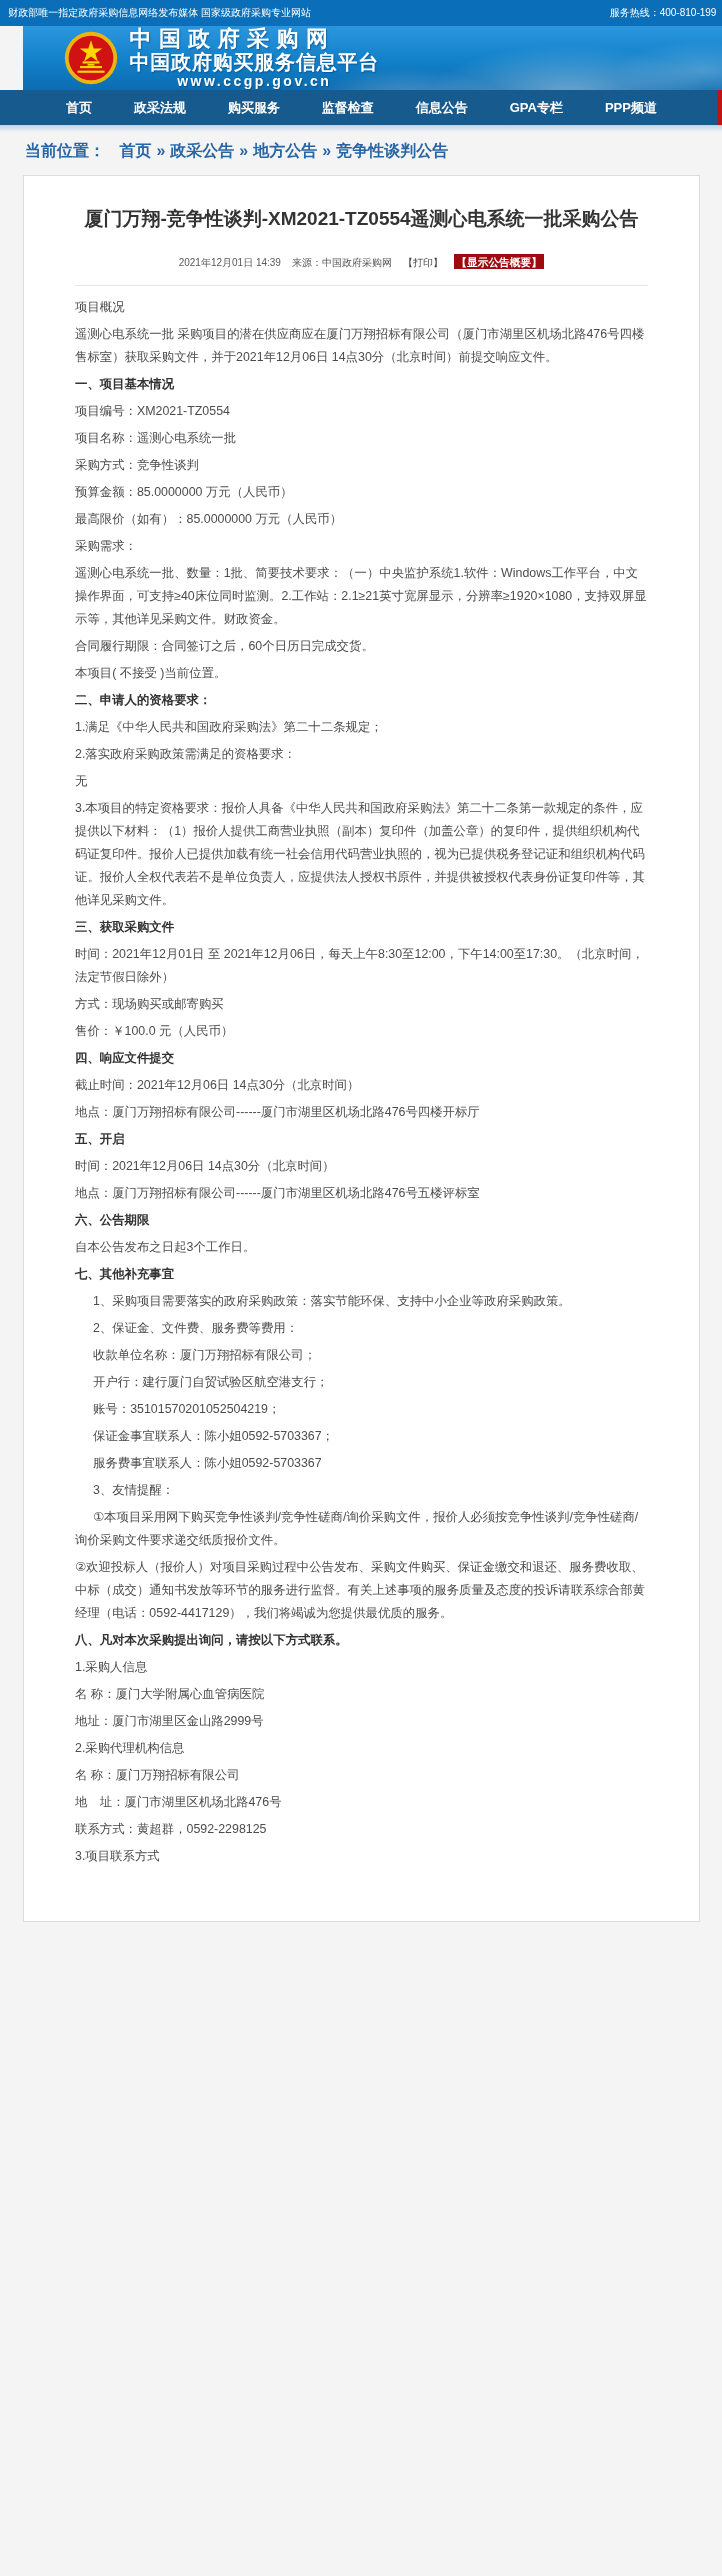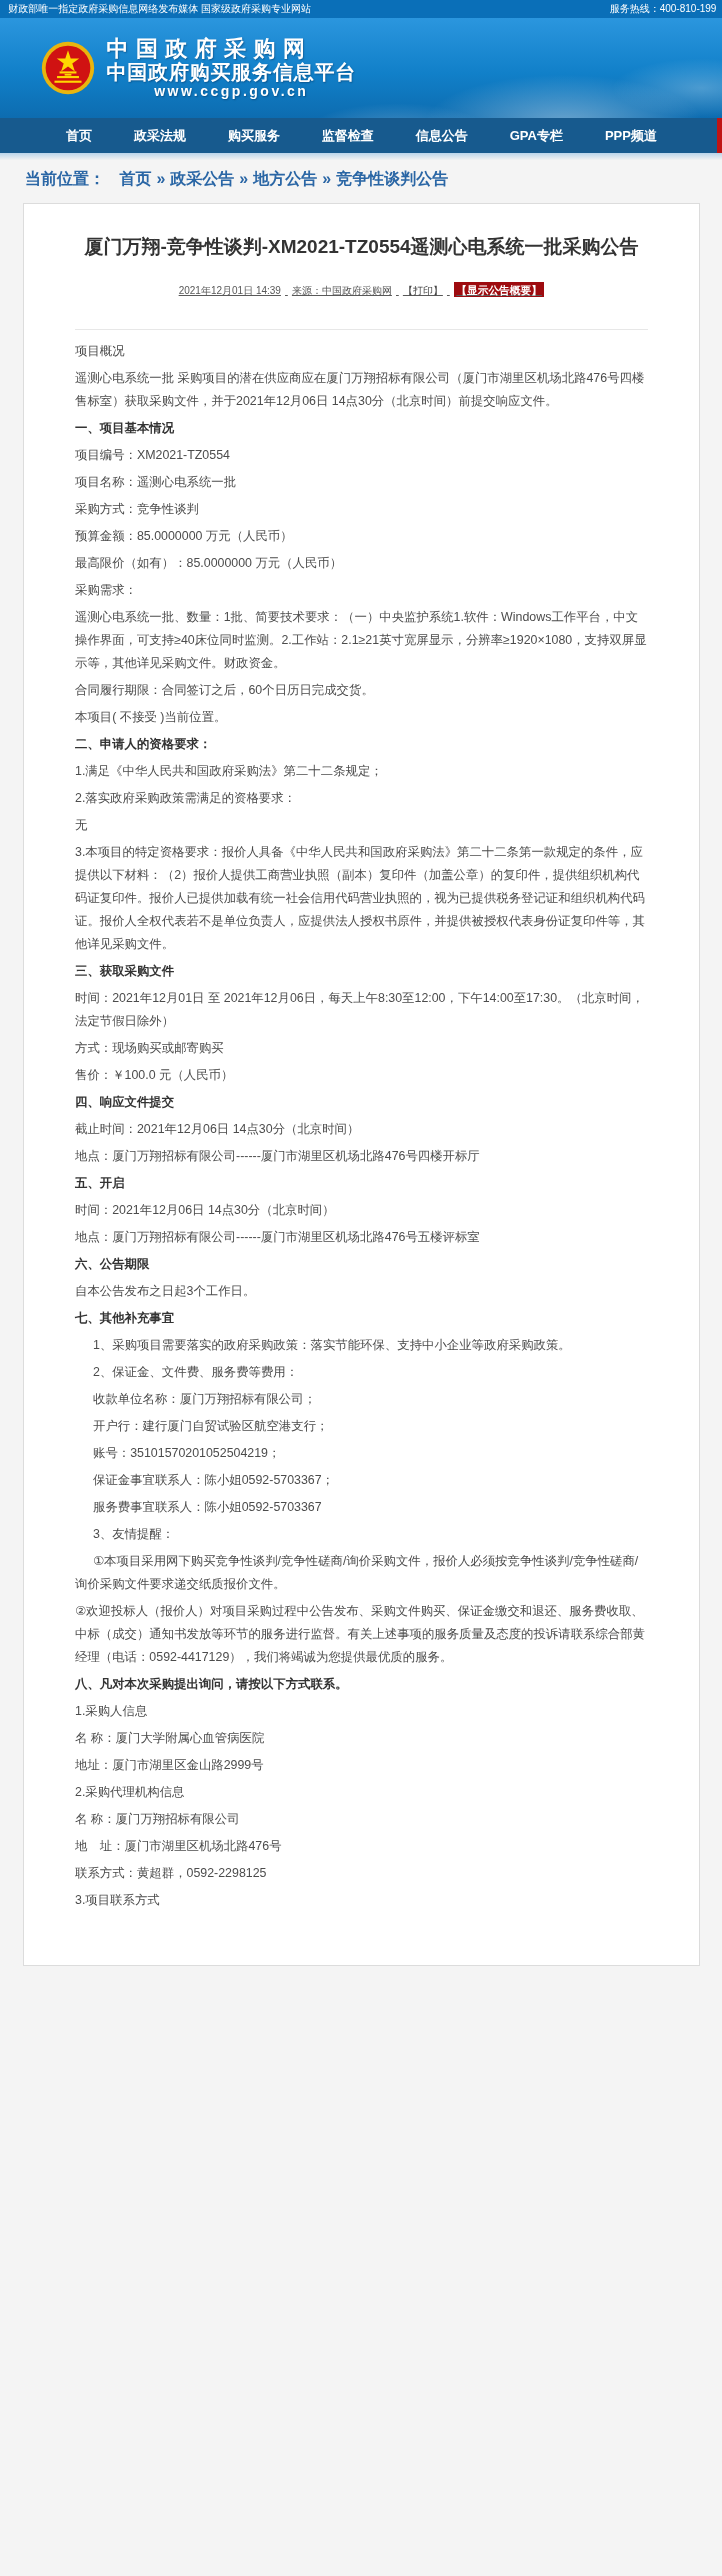--- a/index.html
+++ b/index.html
@@ -7,41 +7,42 @@
   body {
     width:723px;
     background:#f4f4f4;
     font-family:"Liberation Sans","DejaVu Sans",sans-serif;
   }
   
   .topbar {
     background:#0a6fb8;
     color:#fff;
     font-size:10px;
-    height:18px;
+    height:26px;
     display:flex;
     justify-content:space-between;
     align-items:center;
     padding:0 6.6px 0 8.2px;
     white-space:nowrap;
     overflow:hidden;
   }
   
   .masthead {
-    height:100px;
+    height:64px;
     background-image:
       radial-gradient(ellipse 214px 74px at 78% 105%, rgba(255,255,255,.38), rgba(255,255,255,0) 65%),
       radial-gradient(ellipse 165px 58px at 55% 120%, rgba(255,255,255,.30), rgba(255,255,255,0) 60%),
       radial-gradient(ellipse 148px 49px at 97% 70%, rgba(255,255,255,.25), rgba(255,255,255,0) 60%),
       linear-gradient(#2b96de 0%, #1180c9 55%, #0d6cb0 100%);
     display:flex;
     align-items:center;
     padding-left:41px;
     position:relative;
     overflow:hidden;
+    margin-left:23px;
   }
   .emblem { width:54px; height:54px; margin-right:11.5px; flex:0 0 auto; }
   .brand { color:#fff; text-decoration:none; display:block; }
   .site-name {
     font-size:22px; font-weight:bold; letter-spacing:7.4px;
     text-shadow:0.8px 0.8px 1.6px rgba(0,40,80,.45); line-height:25px;
   }
   .site-sub {
     font-size:20px; font-weight:bold; letter-spacing:0.8px;
     text-shadow:0.8px 0.8px 1.6px rgba(0,40,80,.45); line-height:22px;
@@ -91,23 +92,22 @@
     font-size:19px;
     font-weight:bold;
     color:#333;
     margin:5px 0 25px;
     line-height:25px;
   }
   .meta {
     text-align:center;
     font-size:10px;
     color:#595959;
-    padding-bottom:31px;
+    padding-bottom:15px;
     border-bottom:0.8px solid #e7e7e7;
-    text-decoration:underline;
   }
   .meta > * { margin:0 4.1px; }
   .print-link { color:#444; text-decoration:none; cursor:pointer; }
   .summary-btn {
     background:#9e0b0f;
     color:#fff;
     font-weight:bold;
     font-size:10.7px;
     padding:1.6px 2.5px;
     text-decoration:none;
@@ -188,21 +188,21 @@
       <p class="para s-p">预算金额：85.0000000 万元（人民币）</p>
       <p class="para s-p">最高限价（如有）：85.0000000 万元（人民币）</p>
       <p class="para s-p">采购需求：</p>
       <p class="para s-p">遥测心电系统一批、数量：1批、简要技术要求：（一）中央监护系统1.软件：Windows工作平台，中文操作界面，可支持≥40床位同时监测。2.工作站：2.1≥21英寸宽屏显示，分辨率≥1920×1080，支持双屏显示等，其他详见采购文件。财政资金。</p>
       <p class="para s-p">合同履行期限：合同签订之后，60个日历日完成交货。</p>
       <p class="para s-p">本项目( 不接受  )当前位置。</p>
       <p class="para s-h">二、申请人的资格要求：</p>
       <p class="para s-p">1.满足《中华人民共和国政府采购法》第二十二条规定；</p>
       <p class="para s-p">2.落实政府采购政策需满足的资格要求：</p>
       <p class="para s-p">无</p>
-      <p class="para s-p">3.本项目的特定资格要求：报价人具备《中华人民共和国政府采购法》第二十二条第一款规定的条件，应提供以下材料：（2）报价人提供工商营业执照（副本）复印件（加盖公章）的复印件，提供组织机构代码证复印件。报价人已提供加载有统一社会信用代码营业执照的，视为已提供税务登记证和组织机构代码证。报价人全权代表若不是单位负责人，应提供法人授权书原件，并提供被授权代表身份证复印件等，其他详见采购文件。</p>
+      <p class="para s-p">3.本项目的特定资格要求：报价人具备《中华人民共和国政府采购法》第二十二条第一款规定的条件，应提供以下材料：（1）报价人提供工商营业执照（副本）复印件（加盖公章）的复印件，提供组织机构代码证复印件。报价人已提供加载有统一社会信用代码营业执照的，视为已提供税务登记证和组织机构代码证。报价人全权代表若不是单位负责人，应提供法人授权书原件，并提供被授权代表身份证复印件等，其他详见采购文件。</p>
       <p class="para s-h">三、获取采购文件</p>
       <p class="para s-p">时间：2021年12月01日 至 2021年12月06日，每天上午8:30至12:00，下午14:00至17:30。（北京时间，法定节假日除外）</p>
       <p class="para s-p">方式：现场购买或邮寄购买</p>
       <p class="para s-p">售价：￥100.0 元（人民币）</p>
       <p class="para s-h">四、响应文件提交</p>
       <p class="para s-p">截止时间：2021年12月06日 14点30分（北京时间）</p>
       <p class="para s-p">地点：厦门万翔招标有限公司------厦门市湖里区机场北路476号四楼开标厅</p>
       <p class="para s-h">五、开启</p>
       <p class="para s-p">时间：2021年12月06日 14点30分（北京时间）</p>
       <p class="para s-p">地点：厦门万翔招标有限公司------厦门市湖里区机场北路476号五楼评标室</p>

